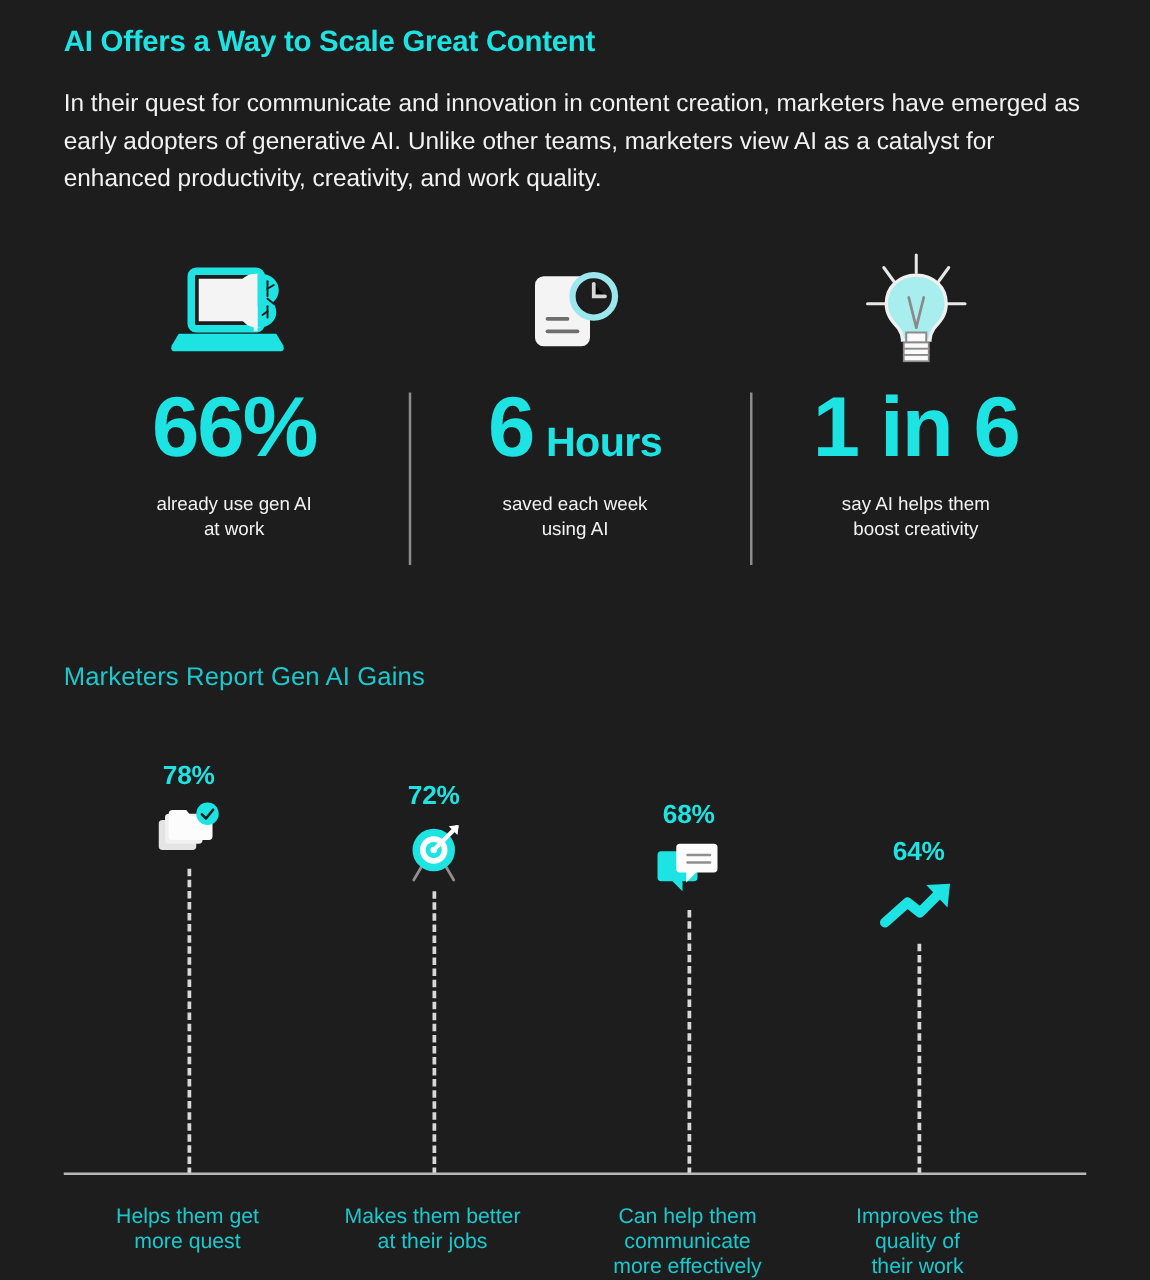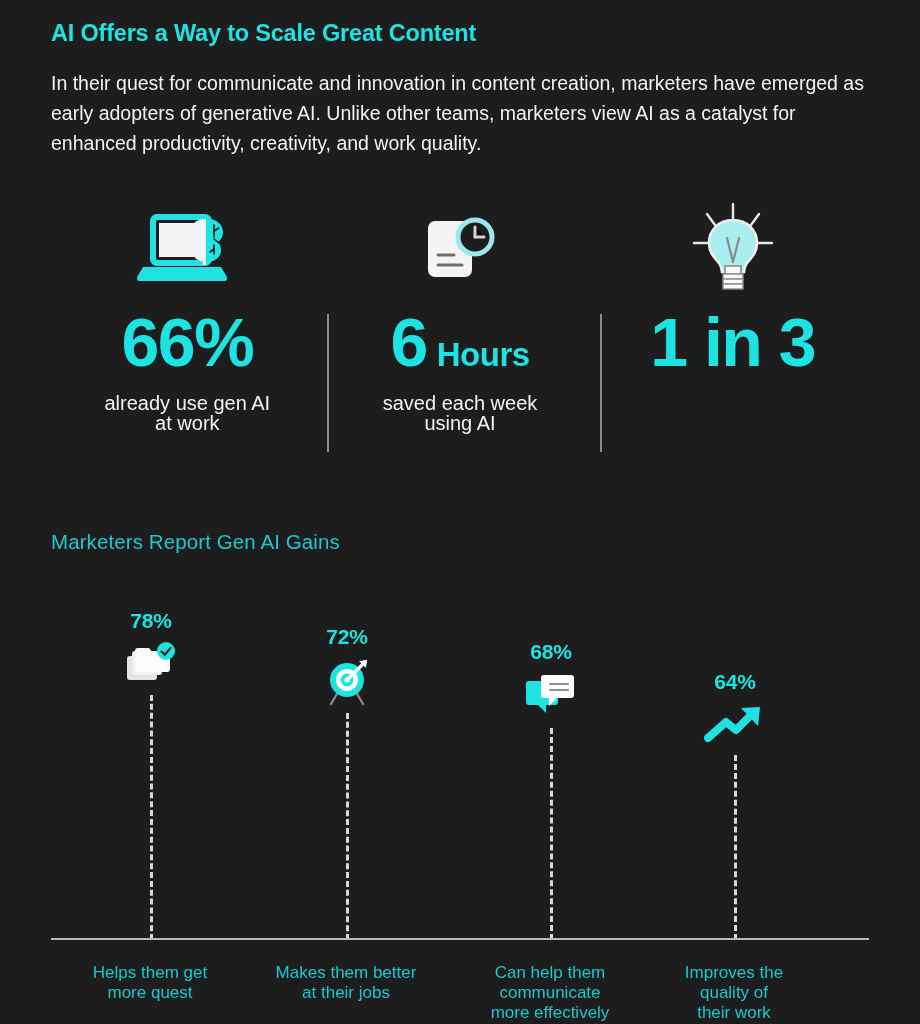--- a/index.html
+++ b/index.html
@@ -83,21 +83,21 @@
 
   .stat-value .unit {
     font-size: 33px;
     line-height: 33px;
     margin-left: 10px;
     letter-spacing: -0.5px;
   }
 
   .stat-caption {
     margin-top: 16px;
-    font-size: 20px;
+    font-size: 15px;
     line-height: 19.5px;
     text-align: center;
     color: #f2f2f2;
     white-space: pre-line;
   }
 
   .stat-divider {
     position: absolute;
     top: 118px;
     width: 2px;
@@ -285,22 +285,24 @@
 
           <rect x="37" y="66" width="16" height="8" fill="#fafafa" stroke="#8a8a8a" stroke-width="1.6"></rect>
           <g fill="#fafafa" stroke="#8a8a8a" stroke-width="1.4">
             <rect x="35" y="74" width="20" height="5"></rect>
             <rect x="35" y="79" width="20" height="5"></rect>
             <rect x="35" y="84" width="20" height="5"></rect>
           </g>
         </svg>
       </div>
       <div class="stat-value">
-        <span>1 in 3</span>
-      </div>
+        <span>1 in 6</span>
+      </div>
+      <div class="stat-caption">say AI helps them
+boost creativity</div>
     </div>
 
   </div>
 
   <div class="chart-title">Marketers Report Gen AI Gains</div>
 
   <div class="chart-area">
 
     <div class="chart-col" style="left:0px;">
       <div class="col-inner" style="top:14px;">

